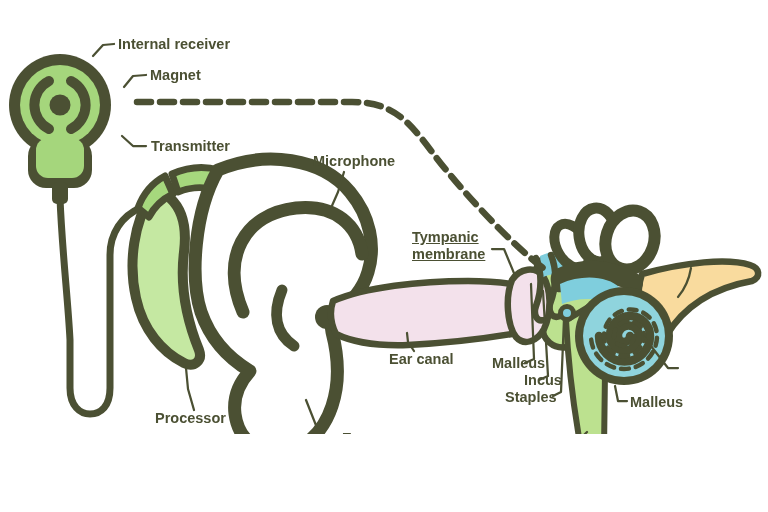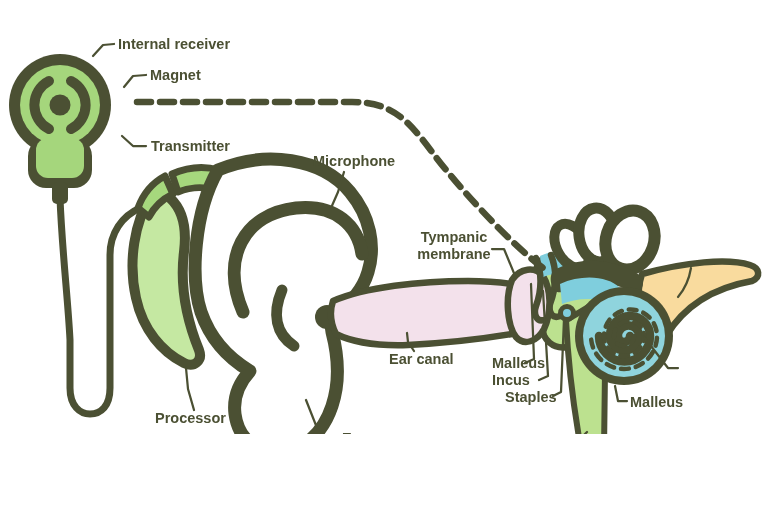--- a/index.html
+++ b/index.html
@@ -1,21 +1,21 @@
 <!DOCTYPE html>
 <html style="--outline: #4b5033; --background: #ffffff; --device_green: #a5d67c; --processor_light_green: #c5e8a2; --processor_accent_green: #a6d87d; --canal_pink: #f3e1eb; --middle_ear_green: #bce18f; --cochlea_blue: #8fd4dd; --ossicle_teal: #7fcedd; --nerve_orange: #f9db9e;"><head>
 <meta charset="utf-8">
 <style>
   html,body{margin:0;padding:0;background:#fff;}
   .stage{position:relative;width:768px;height:434px;background:var(--background,#fff);overflow:hidden;
          font-family:"Liberation Sans","DejaVu Sans",sans-serif;}
   .stage svg{position:absolute;left:0;top:0;}
   .label{position:absolute;font-size:14.5px;font-weight:700;color:var(--outline,#4b5033);
          line-height:1.2;white-space:pre-line;letter-spacing:0;}
-  .label.center{text-align:center;}
+  .label.center{text-align:left;text-decoration:underline;}
   
   .ln{stroke:var(--outline);fill:none;stroke-linecap:round;stroke-linejoin:round;}
   .leader{stroke:var(--outline);fill:none;stroke-width:2.25;stroke-linecap:round;stroke-linejoin:round;}
   .f-dark{fill:var(--outline);}
   .f-white{fill:#ffffff;}
   .f-device{fill:var(--device_green);}
   .f-proc{fill:var(--processor_light_green);}
   .f-cap{fill:var(--processor_accent_green);}
   .f-pink{fill:var(--canal_pink);}
   .f-mid{fill:var(--middle_ear_green);}
@@ -126,16 +126,16 @@
   <div class="label" style="left:118px;top:36px">Internal receiver</div>
   <div class="label" style="left:150px;top:67px">Magnet</div>
   <div class="label" style="left:151px;top:138px">Transmitter</div>
   <div class="label" style="left:313px;top:153px">Microphone</div>
   <div class="label" style="left:155px;top:410px">Processor</div>
   <div class="label" style="left:342px;top:430px">Ear</div>
   <div class="label" style="left:389px;top:351px">Ear canal</div>
   <div class="label center" style="left:412px;top:229px;width:84px">Tympanic
 membrane</div>
   <div class="label" style="left:492px;top:355px">Malleus</div>
-  <div class="label" style="left:492px;top:372px">Incus</div>
+  <div class="label" style="left:524px;top:372px">Incus</div>
   <div class="label" style="left:505px;top:389px">Staples</div>
   <div class="label" style="left:630px;top:394px">Malleus</div>
 </div>
 
 </body></html>

